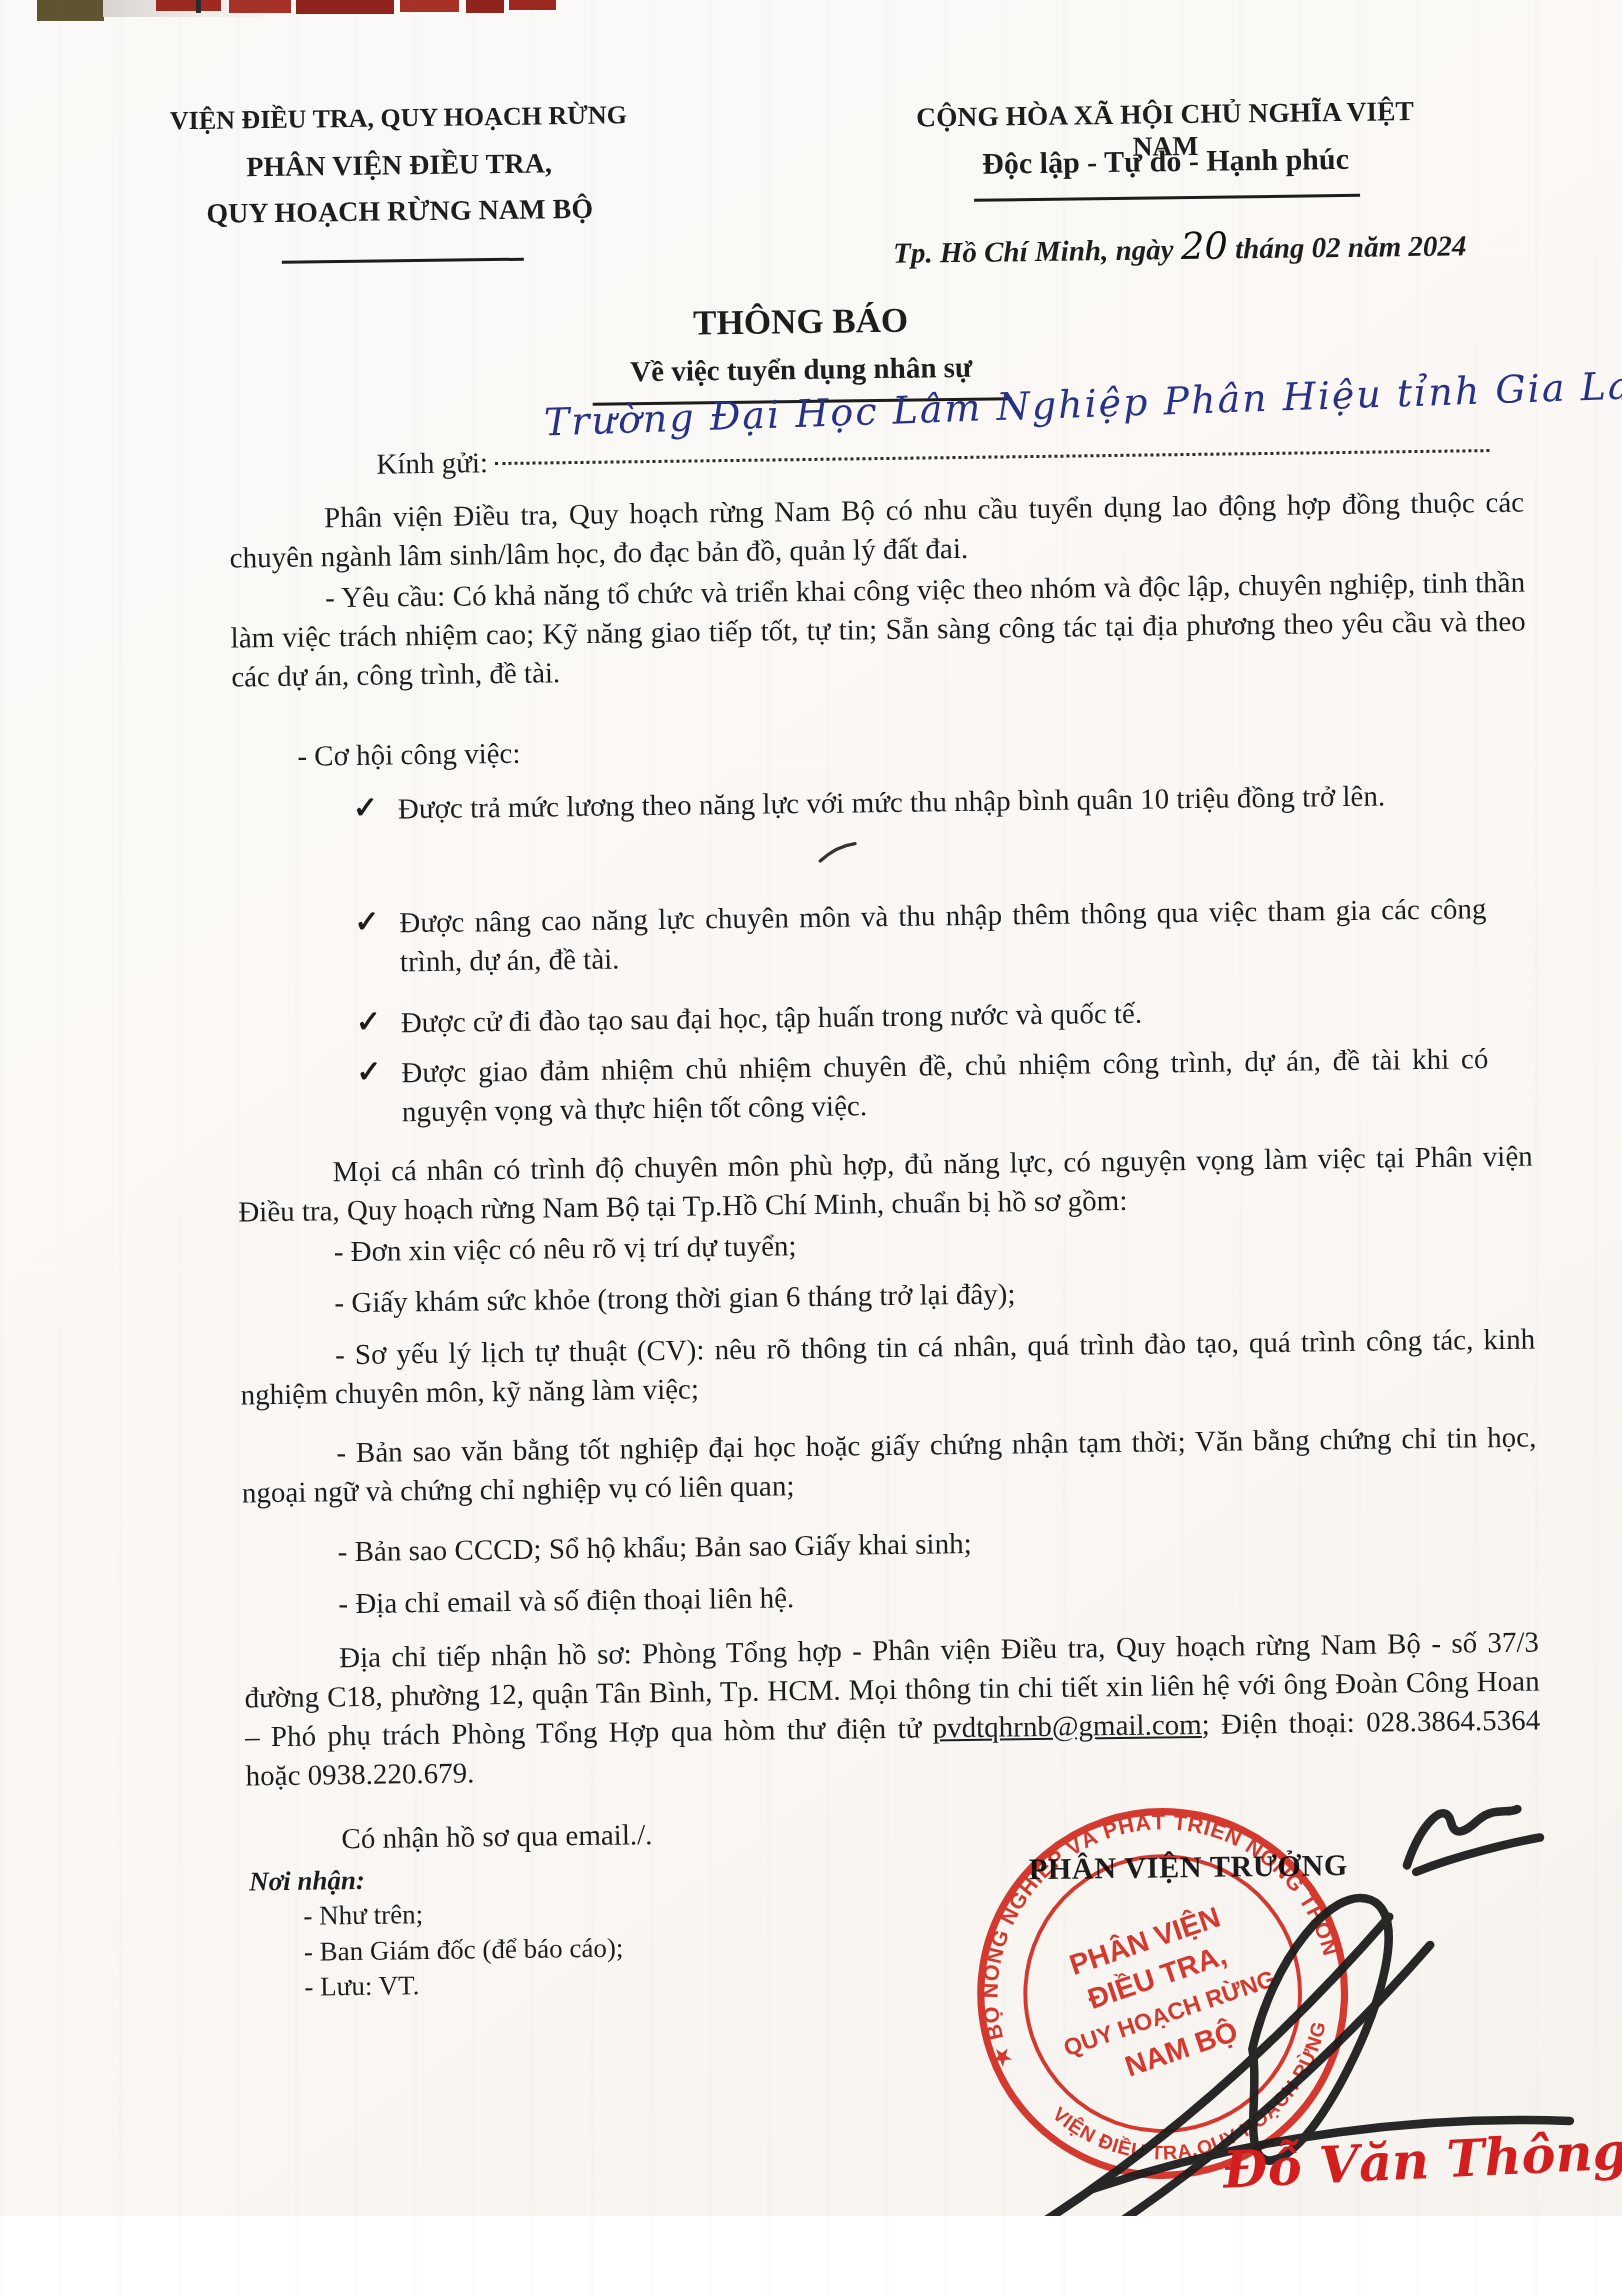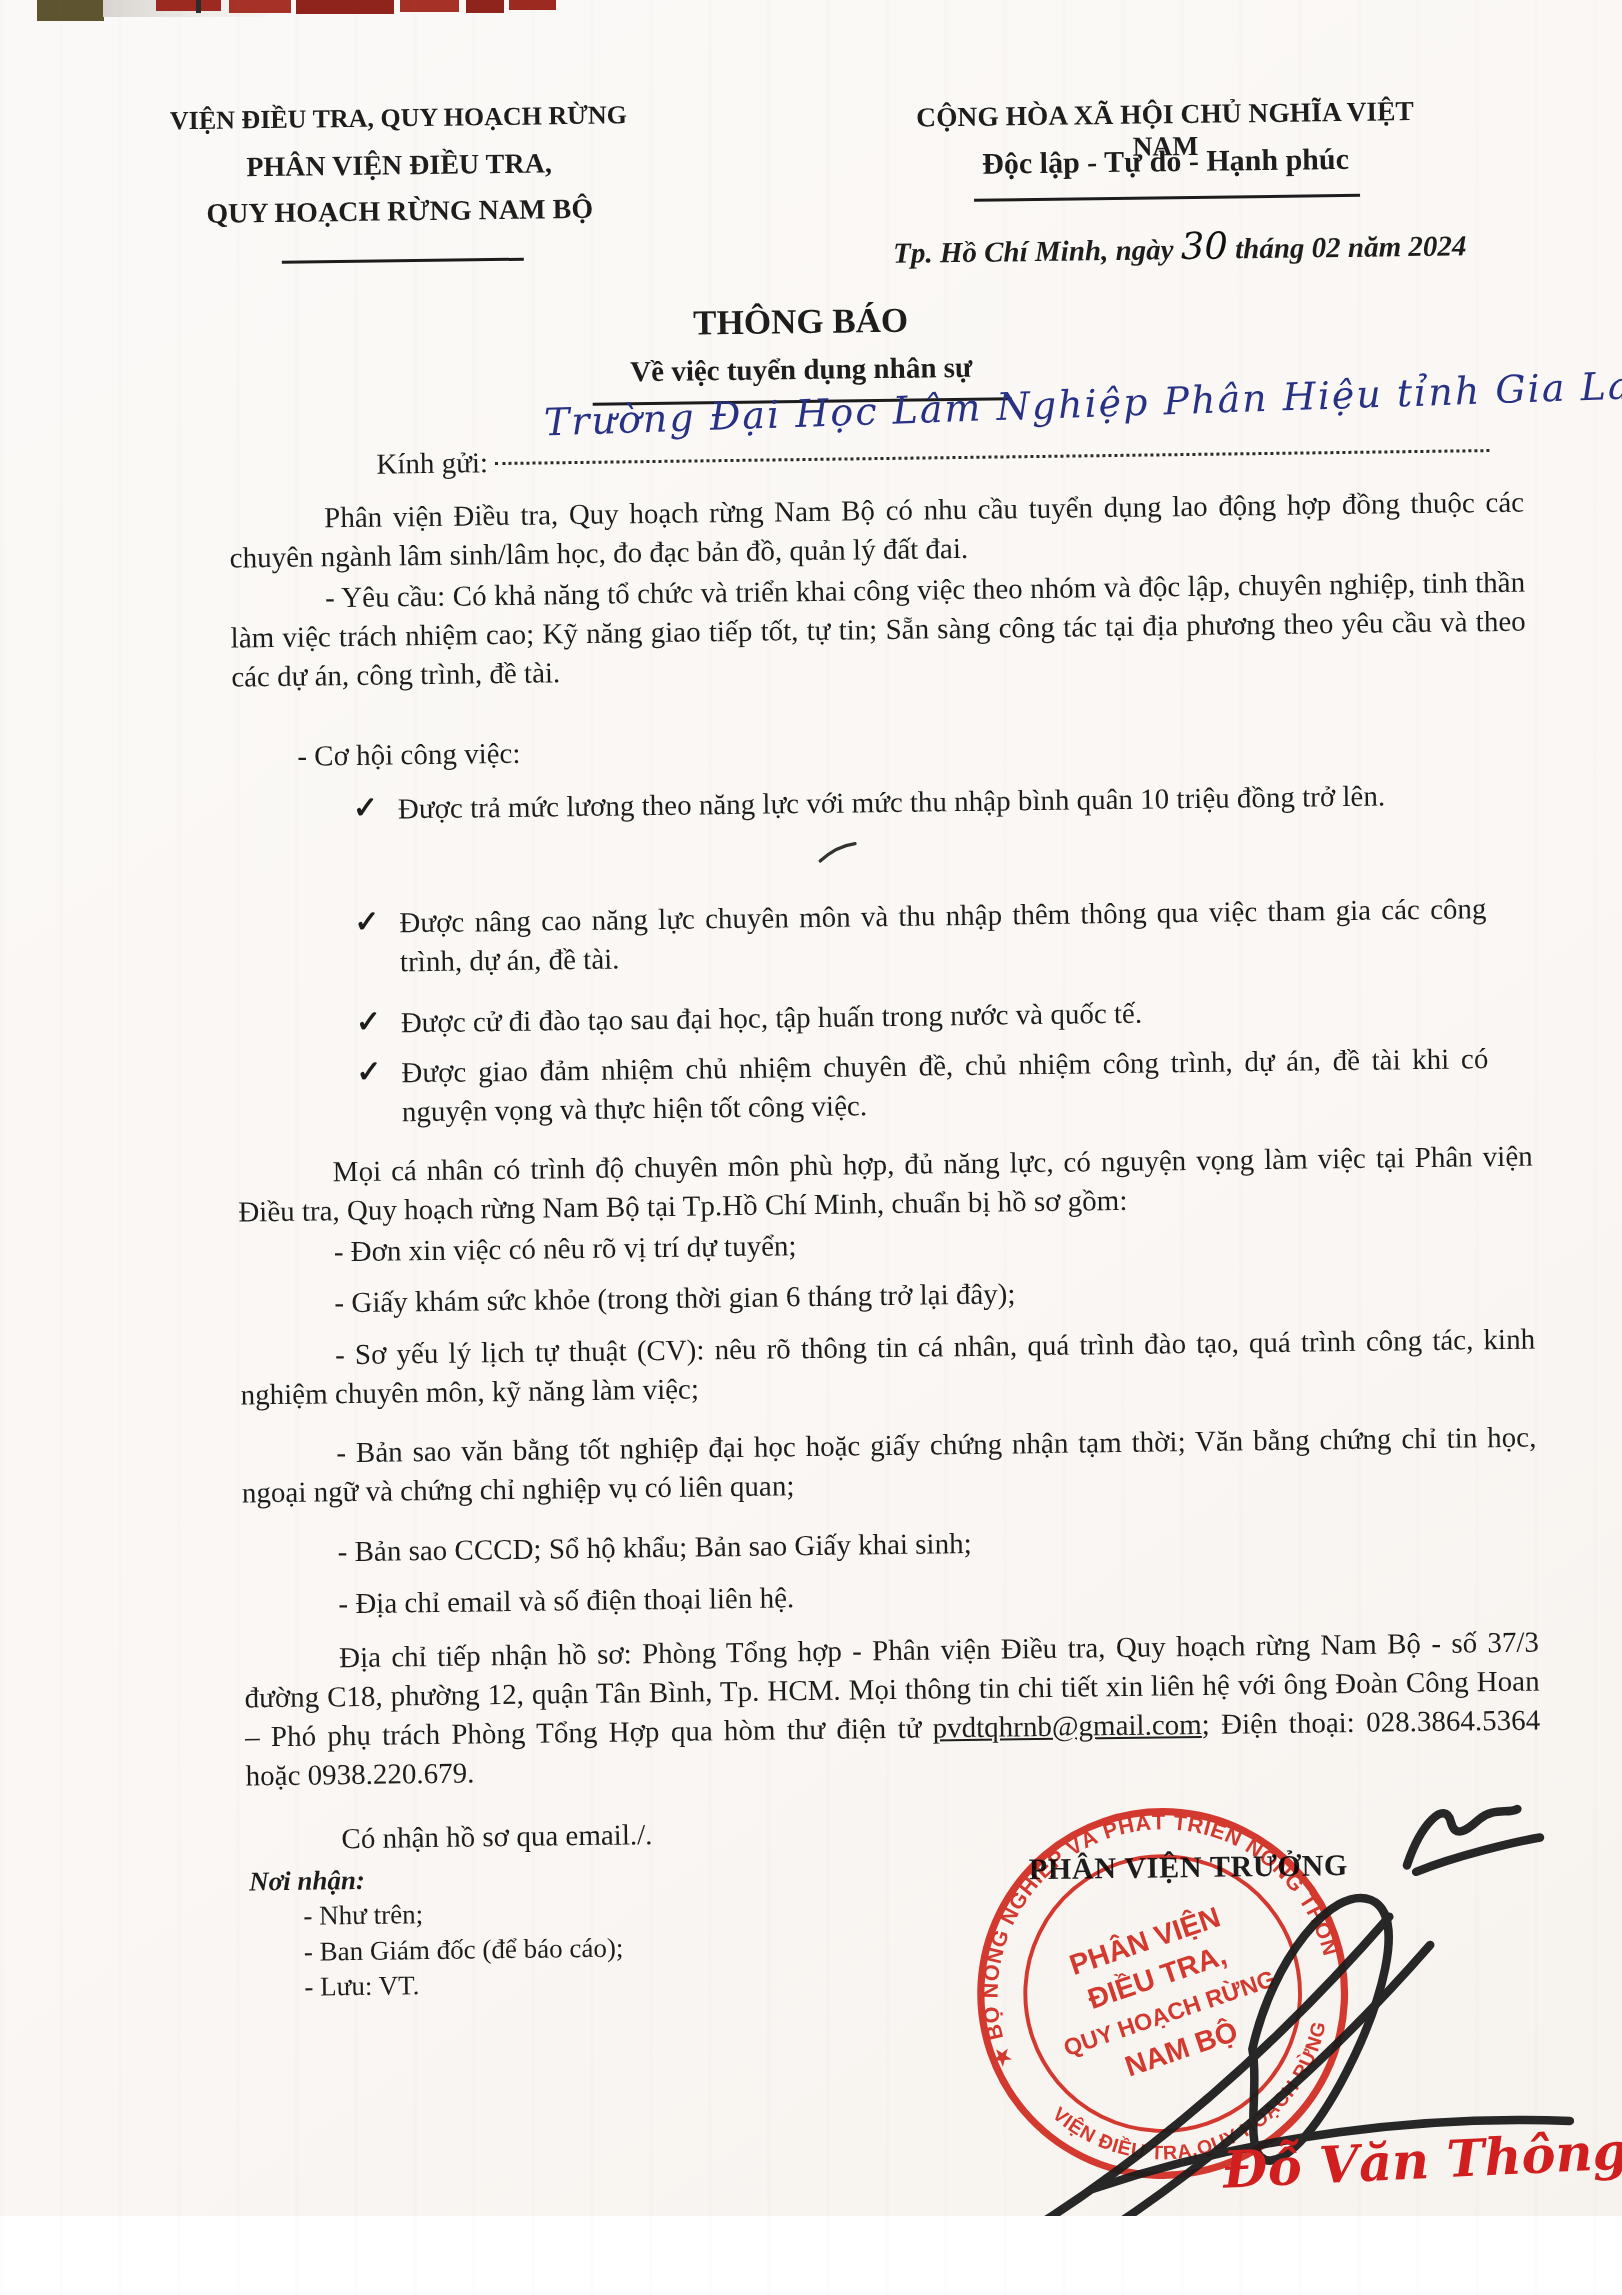--- a/index.html
+++ b/index.html
@@ -54,21 +54,21 @@
 
     <div class="abs ctr bold" style="left:150px;top:98px;width:523px;font-size:26px;">VIỆN ĐIỀU TRA, QUY HOẠCH RỪNG</div>
     <div class="abs ctr bold" style="left:150px;top:144px;width:523px;font-size:28px;">PHÂN VIỆN ĐIỀU TRA,</div>
     <div class="abs ctr bold" style="left:150px;top:190px;width:523px;font-size:28px;">QUY HOẠCH RỪNG NAM BỘ</div>
     <div class="abs hrule" style="left:293px;top:254px;width:242px;"></div>
 
     <div class="abs ctr bold" style="left:903px;top:103px;width:550px;font-size:27.5px;">CỘNG HÒA XÃ HỘI CHỦ NGHĨA VIỆT NAM</div>
     <div class="abs ctr bold" style="left:903px;top:149px;width:550px;font-size:30px;">Độc lập - Tự do - Hạnh phúc</div>
     <div class="abs hrule" style="left:986px;top:201px;width:386px;"></div>
     <div class="abs ctr" style="left:864px;top:230px;width:654px;font-size:29px;font-style:italic;font-weight:bold;">
-      <span>Tp. Hồ Chí Minh, ngày </span><span class="hand" style="color:#111;font-size:37px;font-weight:normal;">30</span><span> tháng 02  năm 2024</span>
+      <span>Tp. Hồ Chí Minh, ngày </span><span class="hand" style="color:#111;font-size:37px;font-weight:normal;">20</span><span> tháng 02  năm 2024</span>
     </div>
 
     <div class="abs ctr bold" style="left:484px;top:302px;width:654px;font-size:35px;">THÔNG BÁO</div>
     <div class="abs ctr bold" style="left:484px;top:353px;width:654px;font-size:29px;">Về việc tuyển dụng nhân sự</div>
     <div class="abs hrule" style="left:602px;top:400px;width:419px;height:3.3px;"></div>
 
     <div class="abs" style="left:385px;top:442px;font-size:29px;">Kính gửi:</div>
     <div class="abs dotline" style="left:504px;top:458px;width:994px;"></div>
     <div class="abs hand" style="left:553px;top:387px;width:962px;font-size:38px;letter-spacing:2px;transform:rotate(-1.2deg);white-space:nowrap;">Trường Đại Học Lâm Nghiệp Phân Hiệu tỉnh Gia Lai</div>
 

